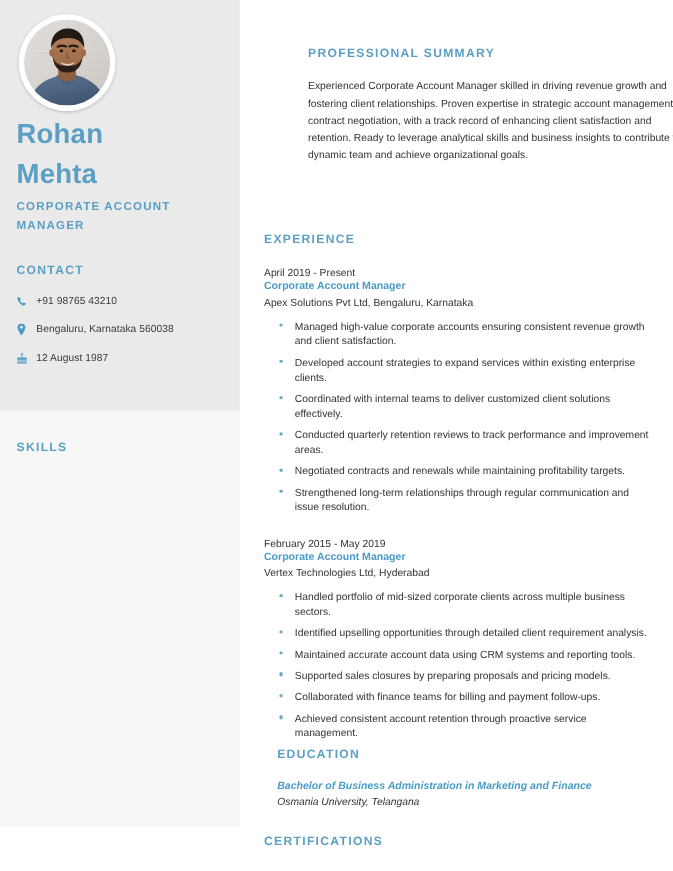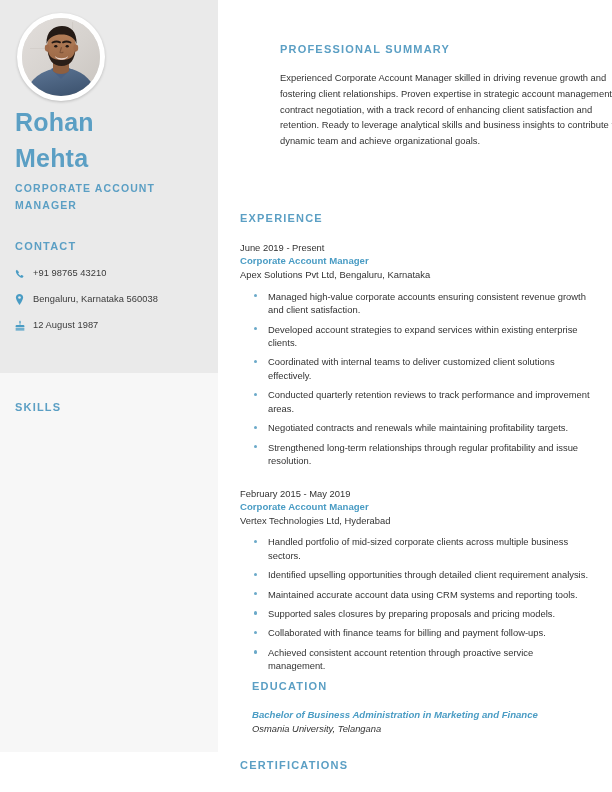--- a/index.html
+++ b/index.html
@@ -352,30 +352,30 @@
 
     <section class="summary-sec">
       <div class="sec-heading">PROFESSIONAL SUMMARY</div>
       <p class="summary-text">Experienced Corporate Account Manager skilled in driving revenue growth and fostering client relationships. Proven expertise in strategic account management and contract negotiation, with a track record of enhancing client satisfaction and retention. Ready to leverage analytical skills and business insights to contribute to a dynamic team and achieve organizational goals.</p>
     </section>
 
     <section class="exp-sec">
       <div class="sec-heading">EXPERIENCE</div>
 
       <div class="job">
-        <div class="job-dates">June 2019 - Present</div>
+        <div class="job-dates">April 2019 - Present</div>
         <div class="job-role">Corporate Account Manager</div>
         <div class="job-company">Apex Solutions Pvt Ltd, Bengaluru, Karnataka</div>
         <ul class="bullets">
           <li class="bullet">Managed high-value corporate accounts ensuring consistent revenue growth and client satisfaction.</li>
           <li class="bullet">Developed account strategies to expand services within existing enterprise clients.</li>
           <li class="bullet">Coordinated with internal teams to deliver customized client solutions effectively.</li>
           <li class="bullet">Conducted quarterly retention reviews to track performance and improvement areas.</li>
           <li class="bullet">Negotiated contracts and renewals while maintaining profitability targets.</li>
-          <li class="bullet">Strengthened long-term relationships through regular profitability and issue resolution.</li>
+          <li class="bullet">Strengthened long-term relationships through regular communication and issue resolution.</li>
         </ul>
       </div>
 
       <div class="job">
         <div class="job-dates">February 2015 - May 2019</div>
         <div class="job-role">Corporate Account Manager</div>
         <div class="job-company">Vertex Technologies Ltd, Hyderabad</div>
         <ul class="bullets">
           <li class="bullet">Handled portfolio of mid-sized corporate clients across multiple business sectors.</li>
           <li class="bullet">Identified upselling opportunities through detailed client requirement analysis.</li>

